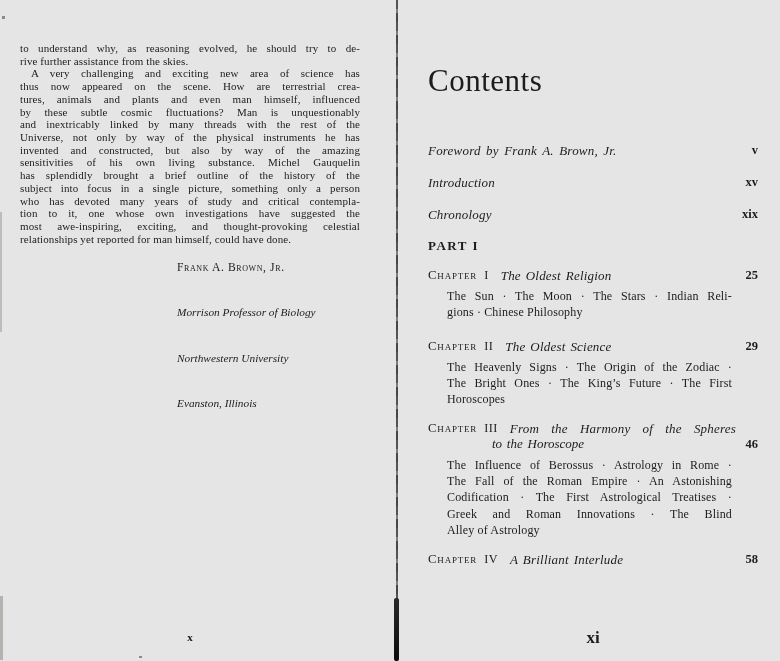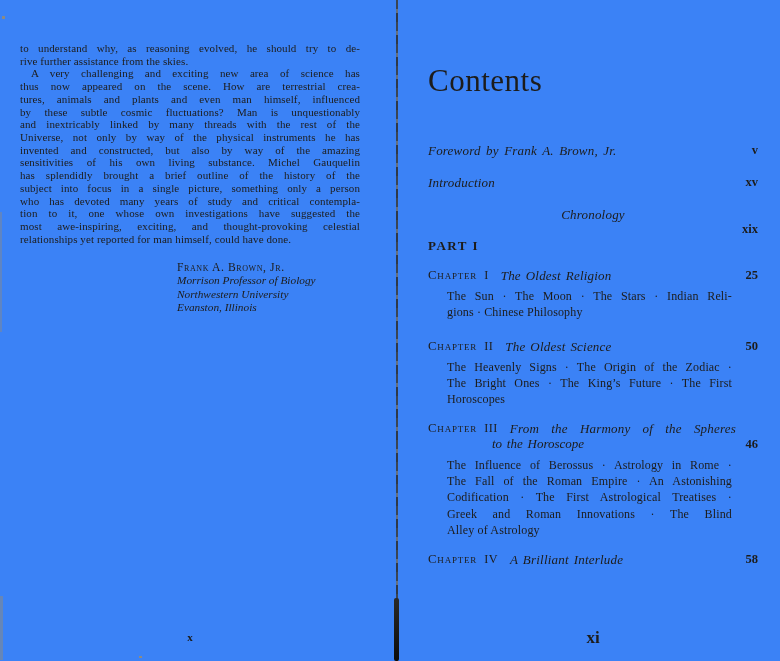--- a/index.html
+++ b/index.html
@@ -3,21 +3,21 @@
 <meta charset="utf-8">
 <style>
   html,body{margin:0;padding:0;}
   body{
     width:780px;height:661px;
     font-family:"Liberation Serif","DejaVu Serif",serif;
     background:#ffffff;
   }
   .scan{
     position:relative;width:780px;height:661px;
-    background:#3b82f6;color:#1d1c1a;overflow:hidden;
+    background:#e5e5e5;color:#1d1c1a;overflow:hidden;
   }
   
   .gutter{
     position:absolute;left:396px;top:0;width:2px;height:661px;
     background:repeating-linear-gradient(180deg,#3a3a38 0 9px,#6e6c68 9px 13px,#2c2b29 13px 22px);
     opacity:.85;
   }
   .gutter-blob{
     position:absolute;left:394px;top:598px;width:5px;height:63px;
     background:linear-gradient(180deg,#2a2927,#0c0c0b);border-radius:2px;
@@ -32,38 +32,38 @@
   .line.end{text-align-last:left;}
   .line.indent{text-indent:11px;}
   
   .left-body{
     position:absolute;left:20px;top:42px;width:340px;
     font-size:11px;
   }
   .left-body .line{height:12.72px;line-height:12.72px;letter-spacing:.1px;}
   .signature{position:absolute;left:177px;top:261px;font-size:11.3px;line-height:13.4px;}
   .sig-name{font-variant:small-caps;letter-spacing:.6px;font-size:11.6px;}
-  .sig-line{font-style:italic;}
+  .sig-line{font-style:italic;margin-top:32px;}
   .pagenum-left{
     position:absolute;left:20px;top:631px;width:340px;text-align:center;
     font-size:11px;font-weight:700;
   }
   
   .right-col{position:absolute;left:428px;top:0;width:330px;}
   .contents-title{
     position:absolute;left:0;top:64px;margin:0;
     font-size:31px;font-weight:400;letter-spacing:.5px;line-height:1.1;
   }
   .toc-row{position:absolute;left:0;width:330px;display:flex;align-items:center;
     font-size:13px;line-height:15px;}
   .toc-row .toc-label{font-style:italic;word-spacing:2px;letter-spacing:.2px;}
   .toc-row .toc-page{margin-left:auto;font-weight:600;font-size:12.5px;}
   .row-foreword{top:143px;}
   .row-introduction{top:175px;}
-  .row-chronology{top:207px;flex-direction:column;}
+  .row-chronology{top:207px;}
   .part-label{position:absolute;left:0;top:238px;font-size:13px;font-weight:600;
     letter-spacing:1.5px;}
   .chapter{position:absolute;left:0;width:330px;}
   .ch1{top:268px;}.ch2{top:339px;}.ch3{top:421px;}.ch4{top:552px;}
   .ch-head{display:flex;align-items:flex-end;font-size:13px;line-height:15px;width:330px;}
   .ch-label{font-variant:small-caps;letter-spacing:.8px;font-size:12.8px;white-space:nowrap;}
   .ch-numeral{margin-left:7px;font-size:12.2px;letter-spacing:.5px;}
   .ch-title{font-style:italic;margin-left:12px;word-spacing:1.5px;letter-spacing:.2px;}
   .ch-title-spread{flex:1;margin-right:22px;text-align:justify;text-align-last:justify;}
   .ch-page{margin-left:auto;font-weight:600;font-size:12.5px;font-style:normal;}
@@ -146,21 +146,21 @@
           <div class="line">The Sun · The Moon · The Stars · Indian Reli-</div>
           <div class="line end">gions · Chinese Philosophy</div>
         </div>
     </div>
 
     <div class="chapter ch2">
       <div class="ch-head">
         <span class="ch-label">Chapter</span>
         <span class="ch-numeral">II</span>
         <span class="ch-title">The Oldest Science</span>
-        <span class="ch-page">50</span>
+        <span class="ch-page">29</span>
       </div>
       <div class="ch-sub">
           <div class="line">The Heavenly Signs · The Origin of the Zodiac ·</div>
           <div class="line">The Bright Ones · The King’s Future · The First</div>
           <div class="line end">Horoscopes</div>
         </div>
     </div>
 
     <div class="chapter ch3">
       <div class="ch-head">

